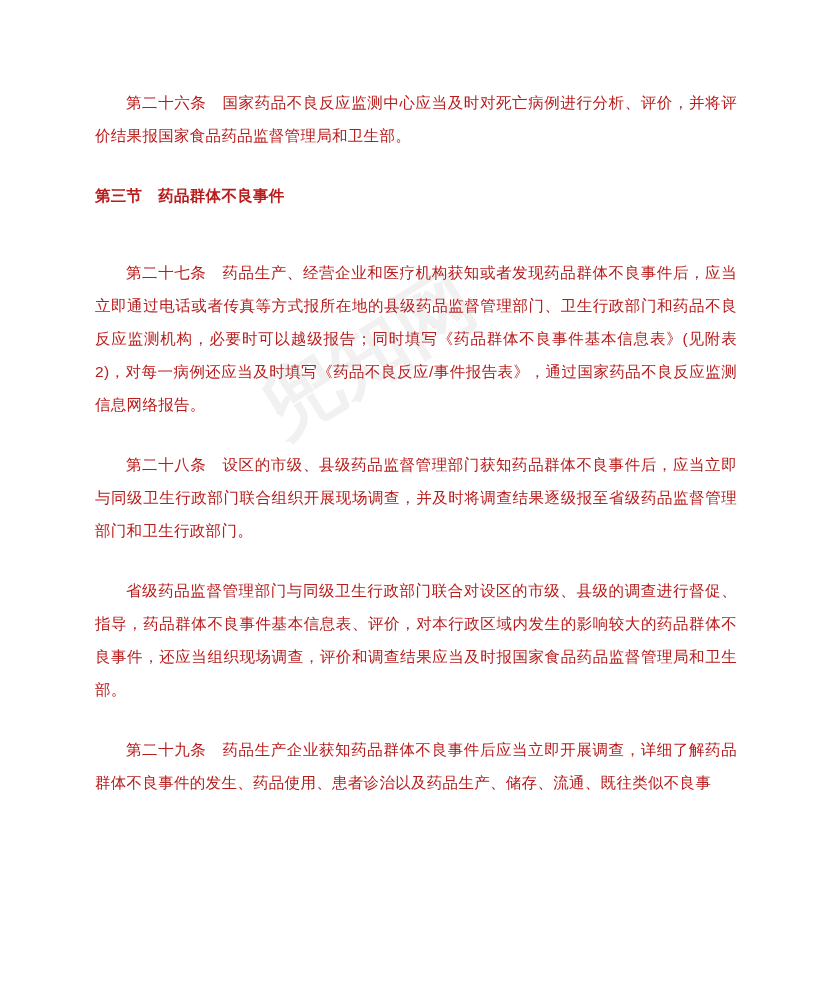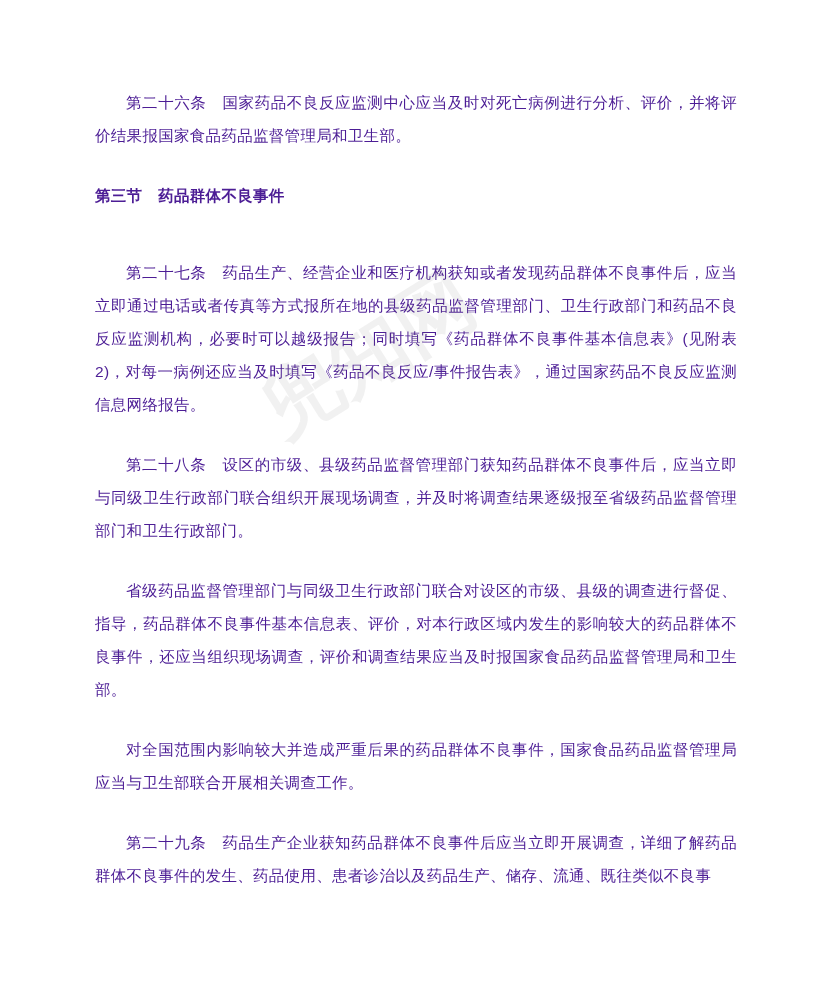--- a/index.html
+++ b/index.html
@@ -13,21 +13,21 @@
     height: 986px;
     background: #ffffff;
     box-sizing: border-box;
     padding: 86px 93px 0 95px;
     overflow: hidden;
     font-family: "Liberation Sans", "DejaVu Sans", sans-serif;
   }
   .doc-block {
     font-size: 15.5px;
     line-height: 33px;
-    color: #4c1d95;
+    color: #b91c1c;
     text-align: justify;
     text-justify: inter-ideograph;
     margin: 0 0 27px 0;
     letter-spacing: 0.3px;
   }
   .doc-block.body {
     text-indent: 2em;
   }
   .doc-block.heading {
     font-weight: bold;
@@ -61,17 +61,16 @@
   <p class="doc-block body">第二十六条　国家药品不良反应监测中心应当及时对死亡病例进行分析、评价，并将评价结果报国家食品药品监督管理局和卫生部。</p>
 
   <p class="doc-block heading">第三节　药品群体不良事件</p>
 
   <p class="doc-block body">第二十七条　药品生产、经营企业和医疗机构获知或者发现药品群体不良事件后，应当立即通过电话或者传真等方式报所在地的县级药品监督管理部门、卫生行政部门和药品不良反应监测机构，必要时可以越级报告；同时填写《药品群体不良事件基本信息表》(见附表 2)，对每一病例还应当及时填写《药品不良反应/事件报告表》，通过国家药品不良反应监测信息网络报告。</p>
 
   <p class="doc-block body">第二十八条　设区的市级、县级药品监督管理部门获知药品群体不良事件后，应当立即与同级卫生行政部门联合组织开展现场调查，并及时将调查结果逐级报至省级药品监督管理部门和卫生行政部门。</p>
 
   <p class="doc-block body">省级药品监督管理部门与同级卫生行政部门联合对设区的市级、县级的调查进行督促、指导，药品群体不良事件基本信息表、评价，对本行政区域内发生的影响较大的药品群体不良事件，还应当组织现场调查，评价和调查结果应当及时报国家食品药品监督管理局和卫生部。</p>
 
-  <p class="doc-block body">对全国范围内影响较大并造成严重后果的药品群体不良事件，国家食品药品监督管理局应当与卫生部联合开展相关调查工作。</p>
 
   <p class="doc-block body">第二十九条　药品生产企业获知药品群体不良事件后应当立即开展调查，详细了解药品群体不良事件的发生、药品使用、患者诊治以及药品生产、储存、流通、既往类似不良事</p>
 
 </div>
 
 </body></html>

